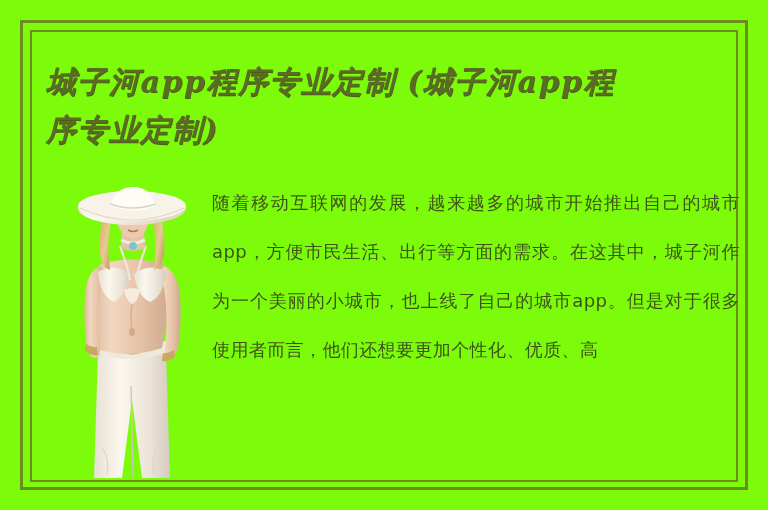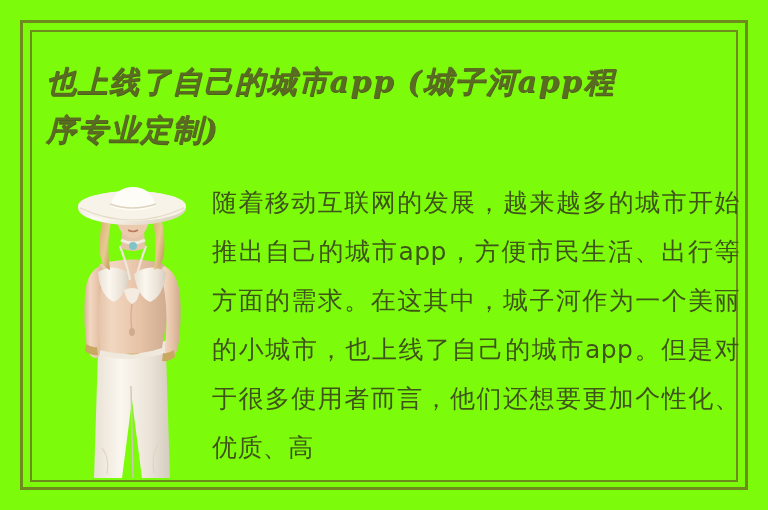--- a/index.html
+++ b/index.html
@@ -63,21 +63,21 @@
 
   
   .body-copy {
     position: absolute;
     left: 212px;
     top: 178px;
     width: 528px;
     height: 300px;
     overflow: hidden;
     font-family: "DejaVu Sans", sans-serif;
-    font-size: 25px;
+    font-size: 18px;
     line-height: 49px;
     letter-spacing: 0.4px;
     color: #3E5418;
     text-align: justify;
     text-justify: inter-character;
   }
 
   
   .figure {
     position: absolute;
@@ -89,21 +89,21 @@
   .fig-svg { display: block; width: 140px; height: 292px; }
 </style>
 </head>
 <body>
 
 <div id="page">
 
   <div class="frame-outer"></div>
   <div class="frame-inner"></div>
 
-  <div class="title">也上线了自己的城市app (城子河app程
+  <div class="title">城子河app程序专业定制 (城子河app程
 序专业定制)</div>
 
   <div class="figure">
     <svg class="fig-svg" viewBox="0 0 140 292">
       <defs>
         <linearGradient id="skin" x1="0" y1="0" x2="1" y2="0">
           <stop offset="0%" stop-color="#d9b79b"></stop>
           <stop offset="28%" stop-color="#f2d7c0"></stop>
           <stop offset="62%" stop-color="#e7c3a8"></stop>
           <stop offset="100%" stop-color="#cda98e"></stop>

